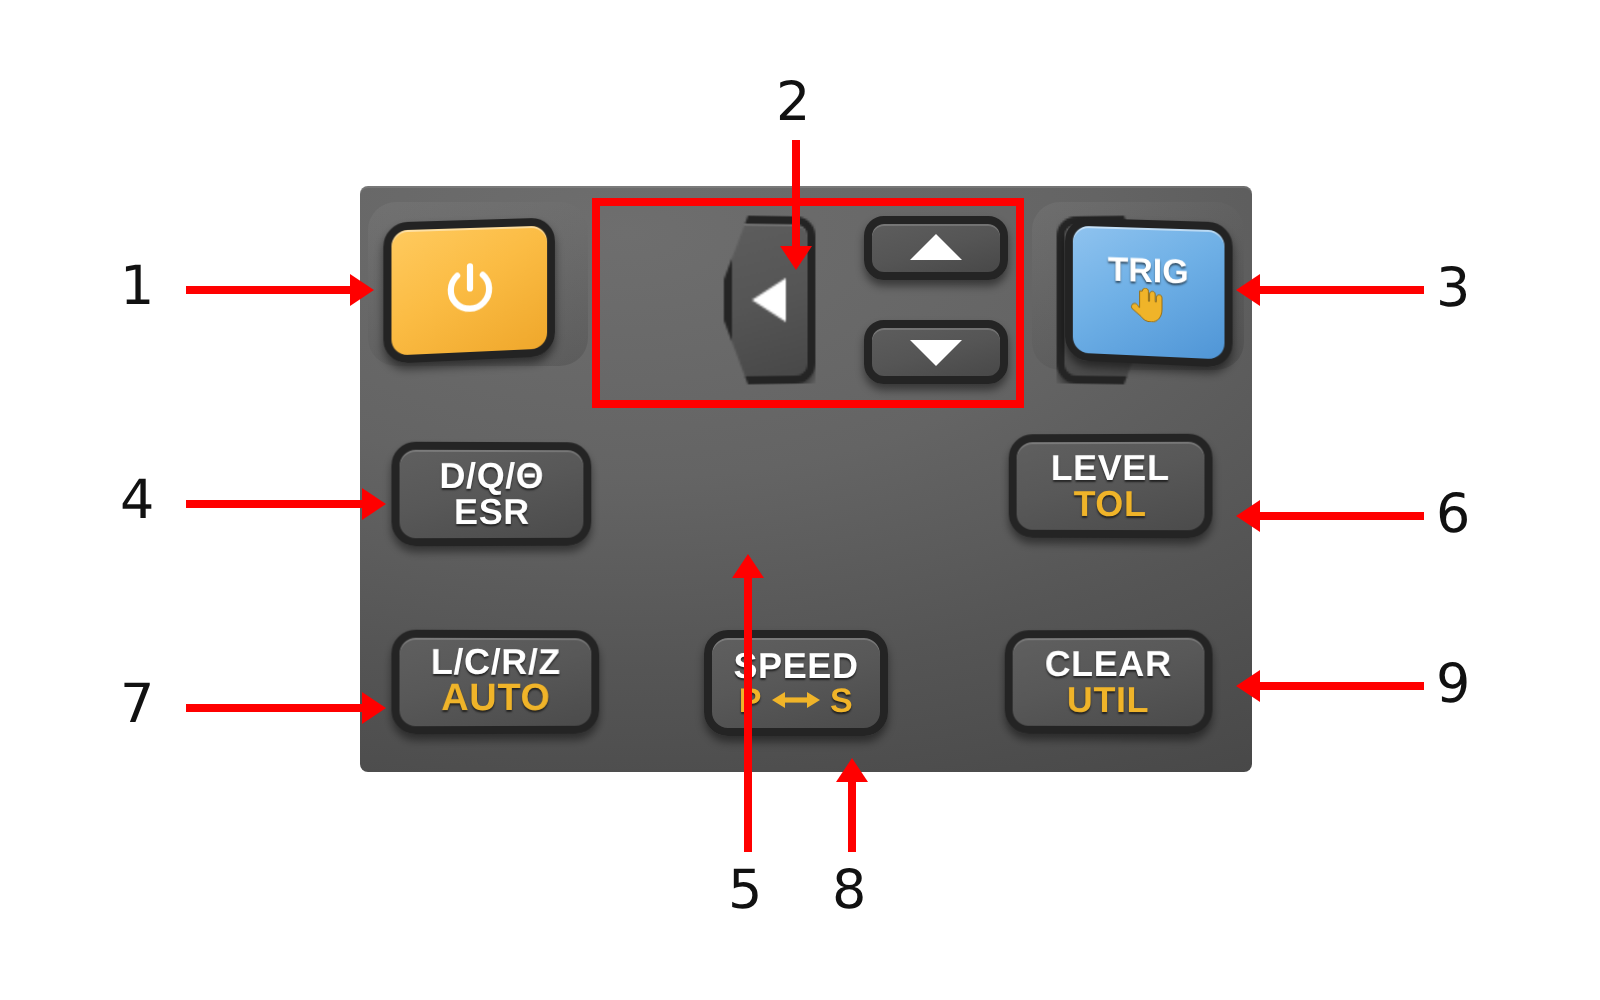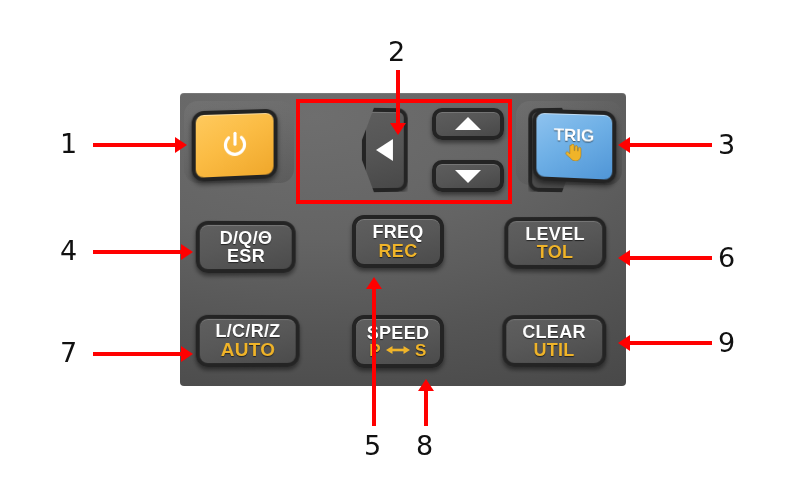--- a/index.html
+++ b/index.html
@@ -211,24 +211,20 @@
         <path d="M7.2 1.6c0-.9.7-1.5 1.5-1.5s1.5.6 1.5 1.5v5.0h.6V3.0c0-.9.7-1.4 1.4-1.4s1.4.5 1.4 1.4v3.8h.6V4.6c0-.9.7-1.4 1.4-1.4s1.4.5 1.4 1.4v5.9c0 3.5-2.0 6.4-5.4 6.4-2.4 0-4.0-1.0-5.1-2.6L2.0 10.6c-.6-.9-.3-1.9.5-2.4.8-.5 1.7-.2 2.2.5l1.0 1.3h.1V1.6z" fill="#f0b429" stroke="#9a6f12" stroke-width="0.5"></path>
       </svg>
     </span>
   </div>
 
   <div class="key slant-l" style="left:16px; top:128px; width:100px; height:52px; font-size:18px;">
     <span class="l1" style="font-size:18px;">D/Q/Θ</span>
     <span class="l1" style="font-size:18px;">ESR</span>
   </div>
 
-  <div class="key" style="left:172px; top:122px; width:92px; height:53px;">
-    <span class="l1" style="font-size:18px;">FREQ</span>
-    <span class="l2" style="font-size:18px;">REC</span>
-  </div>
 
   <div class="key slant-r" style="left:324px; top:124px; width:102px; height:52px;">
     <span class="l1" style="font-size:18px;">LEVEL</span>
     <span class="l2" style="font-size:18px;">TOL</span>
   </div>
 
   <div class="key slant-l" style="left:16px; top:222px; width:104px; height:52px;">
     <span class="l1" style="font-size:18px;">L/C/R/Z</span>
     <span class="l2" style="font-size:19px;">AUTO</span>
   </div>

